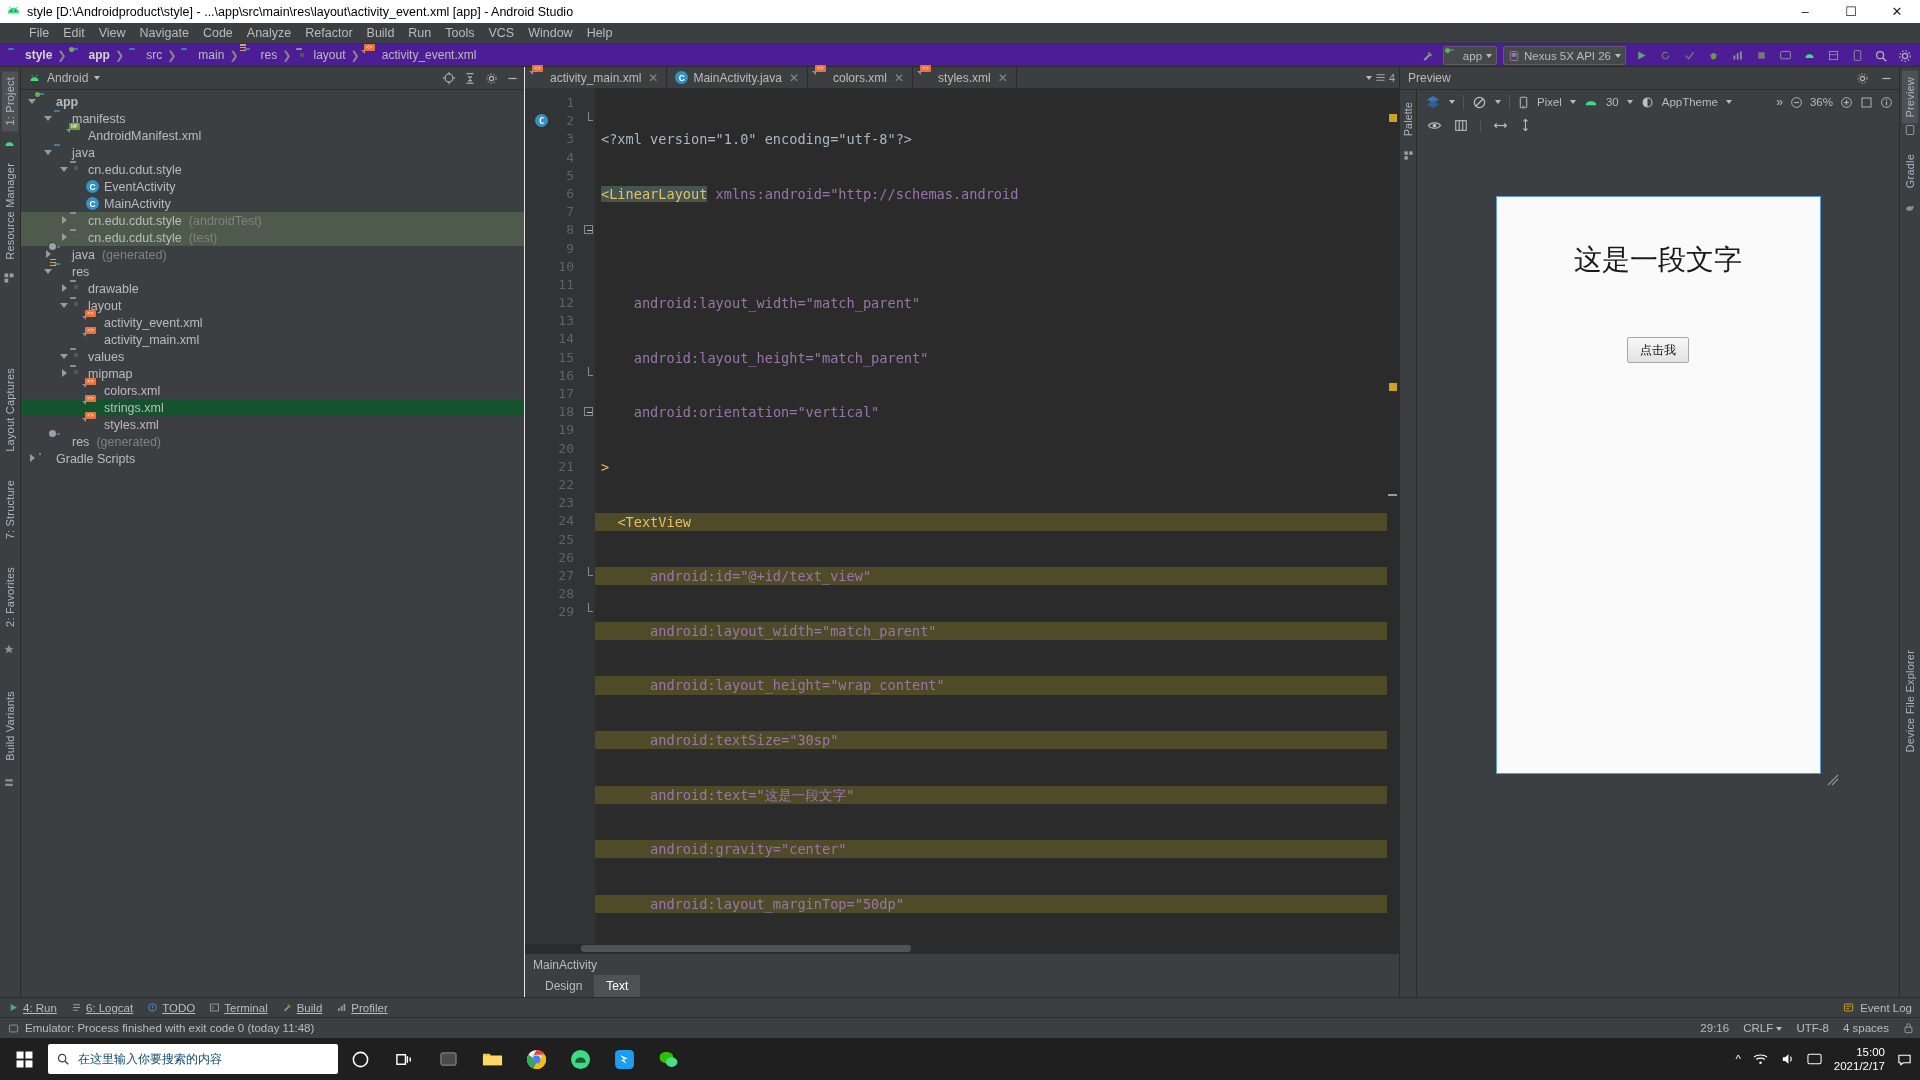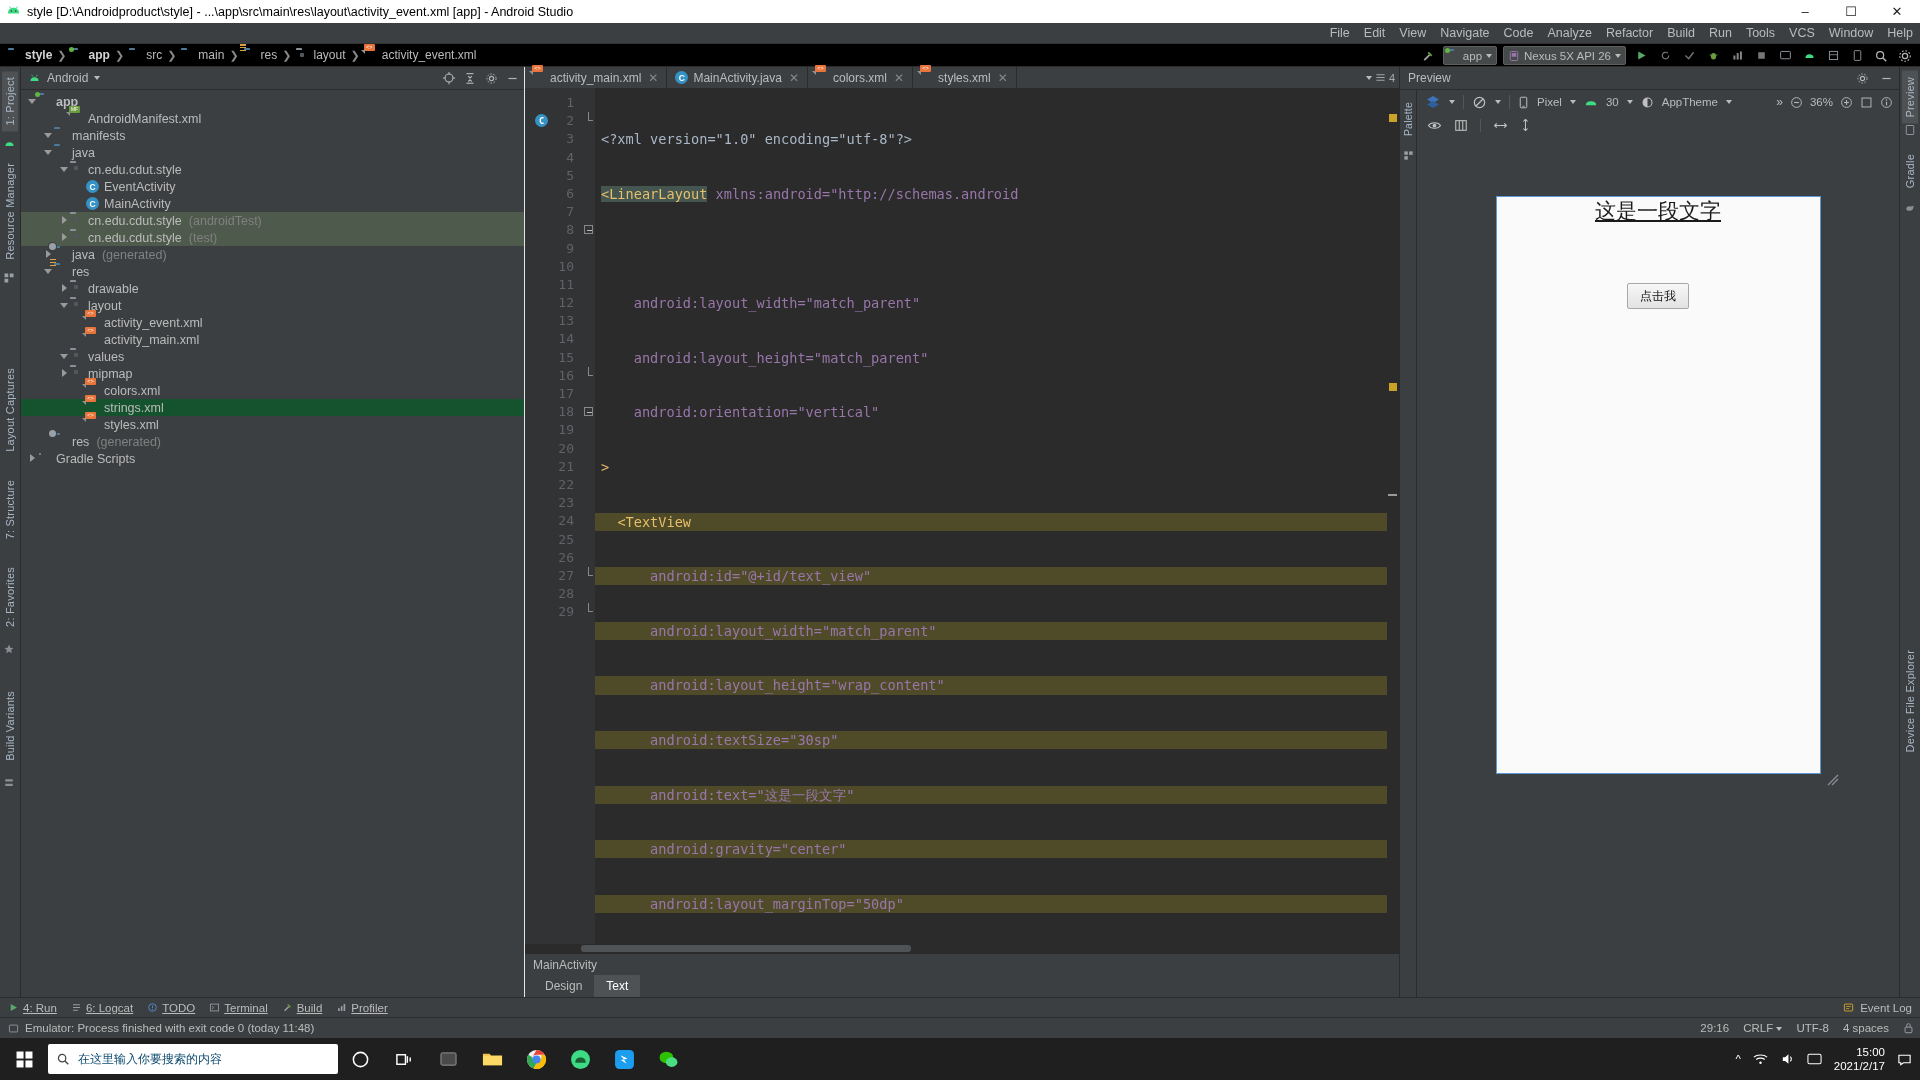--- a/index.html
+++ b/index.html
@@ -24,27 +24,26 @@
   }
   .win-controls { position:absolute; right:0; top:0; height:23px; display:flex; }
   .win-btn { width:46px; height:23px; display:flex; align-items:center; justify-content:center;
              color:#222; font-size:13px; }
 
   
   .menubar {
     height:21px; background:#3c3f41; display:flex; align-items:center;
     padding-left:22px; flex:0 0 21px; font-size:12.5px; color:#bbbbbb;
     border-bottom:1px solid #323232;
-    justify-content:flex-end;
   }
   .menubar .mi { padding:2px 7px; white-space:nowrap; }
 
   
   .navbar {
-    height:23px; background:#000000; display:flex; align-items:center;
+    height:23px; background:#4c1d95; display:flex; align-items:center;
     flex:0 0 23px; padding-left:6px; font-size:12px; position:relative;
     border-bottom:1px solid #2b2b2b;
   }
   .crumb { display:flex; align-items:center; color:#bbb; padding:0 2px; }
   .crumb .ficon { width:13px; height:11px; margin-right:4px; position:relative; }
   .crumb.bold { font-weight:bold; color:#d4d4d4; }
   .sep { color:#888; margin:0 3px; font-size:11px; }
 
   .tb-right { position:absolute; right:0; top:0; height:23px; display:flex; align-items:center; gap:2px; padding-right:4px;}
   .tb-ico { width:22px; height:21px; display:flex; align-items:center; justify-content:center; }
@@ -169,21 +168,21 @@
   .pv-head-right{ position:absolute; right:4px; display:flex; align-items:center; gap:6px;}
   .pv-toolbar { height:24px; display:flex; align-items:center; gap:8px; padding:0 8px; font-size:11.5px; color:#bbb; position:relative;}
   .pv-toolbar .divider { width:1px; height:14px; background:#555; }
   .pv-toolbar2 { height:22px; display:flex; align-items:center; gap:12px; padding:0 10px; }
   .pv-right { position:absolute; right:6px; display:flex; align-items:center; gap:7px; font-size:11.5px;}
   .pv-canvas { flex:1 1 auto; background:#3c3f41; position:relative; display:flex; align-items:flex-start; justify-content:center; padding-top:60px;}
   .device {
     width:325px; height:578px; background:#fafafa; border:1px solid #5b9ad6; position:relative;
     display:flex; flex-direction:column; align-items:center;
   }
-  .dev-text { font-size:21px; color:#1a1a1a; font-family:"DejaVu Sans", sans-serif;text-decoration:underline;}
+  .dev-text { margin-top:44px; font-size:28px; color:#1a1a1a; font-family:"DejaVu Sans", sans-serif;}
   .dev-btn {
     margin-top:58px; min-width:62px; height:26px; background:linear-gradient(#f7f7f7,#e2e2e2);
     border:1px solid #a8a8a8; border-radius:2px; display:flex; align-items:center; justify-content:center;
     font-size:12px; color:#111; padding:0 10px; font-family:"DejaVu Sans", sans-serif;
   }
   .resize-grip { position:absolute; right:-20px; bottom:-14px; width:14px; height:14px;}
 
   
   .rstrip { width:21px; flex:0 0 21px; background:#3c3f41; border-left:1px solid #2b2b2b;
             display:flex; flex-direction:column; align-items:center; padding-top:4px;}
@@ -451,29 +450,29 @@
               </svg>
           </div>
         </div>
       </div>
       <div class="tree" id="project-tree">
           <div class="trow bold" style="padding-left: 6px;">
             <span class="arrow down"></span>
             <span class="ico"><span class="i-folder dotgreen"></span></span>
             <span class="lbl">app</span>
           </div>
+          <div class="trow" style="padding-left: 22px;">
+            <span class="arrow down"></span>
+            <span class="ico"><span class="i-folder"></span></span>
+            <span class="lbl">manifests</span>
+          </div>
           <div class="trow" style="padding-left: 38px;">
             <span class="arrow "></span>
             <span class="ico"><span class="i-xml mf"></span></span>
             <span class="lbl">AndroidManifest.xml</span>
-          </div>
-          <div class="trow" style="padding-left: 22px;">
-            <span class="arrow down"></span>
-            <span class="ico"><span class="i-folder"></span></span>
-            <span class="lbl">manifests</span>
           </div>
           <div class="trow" style="padding-left: 22px;">
             <span class="arrow down"></span>
             <span class="ico"><span class="i-folder"></span></span>
             <span class="lbl">java</span>
           </div>
           <div class="trow" style="padding-left: 38px;">
             <span class="arrow down"></span>
             <span class="ico"><span class="i-folder grey"></span></span>
             <span class="lbl">cn.edu.cdut.style</span>

